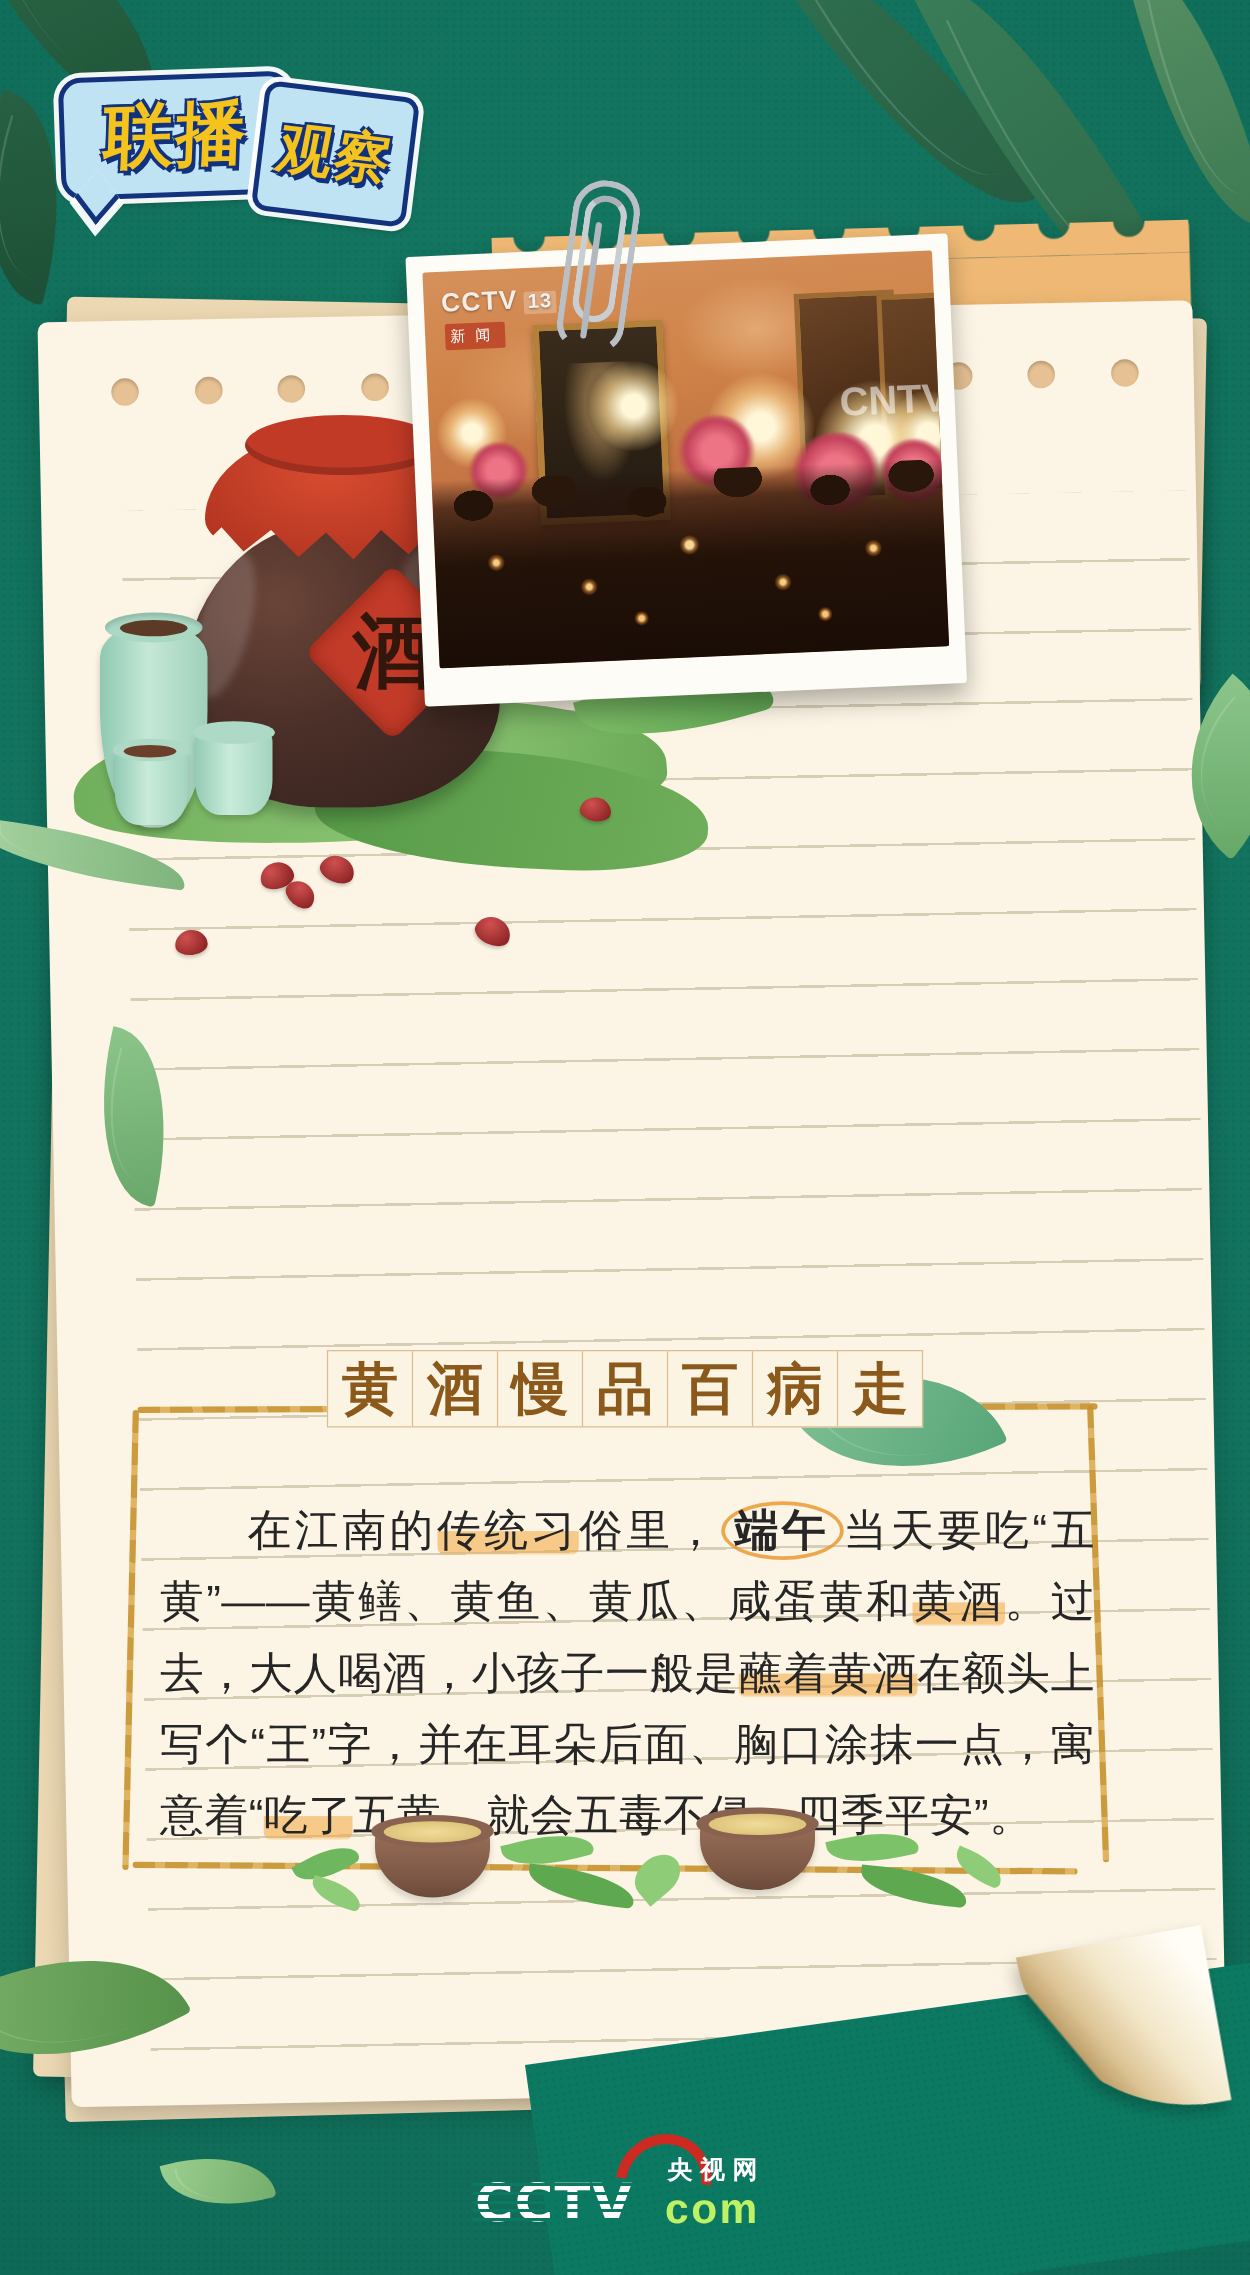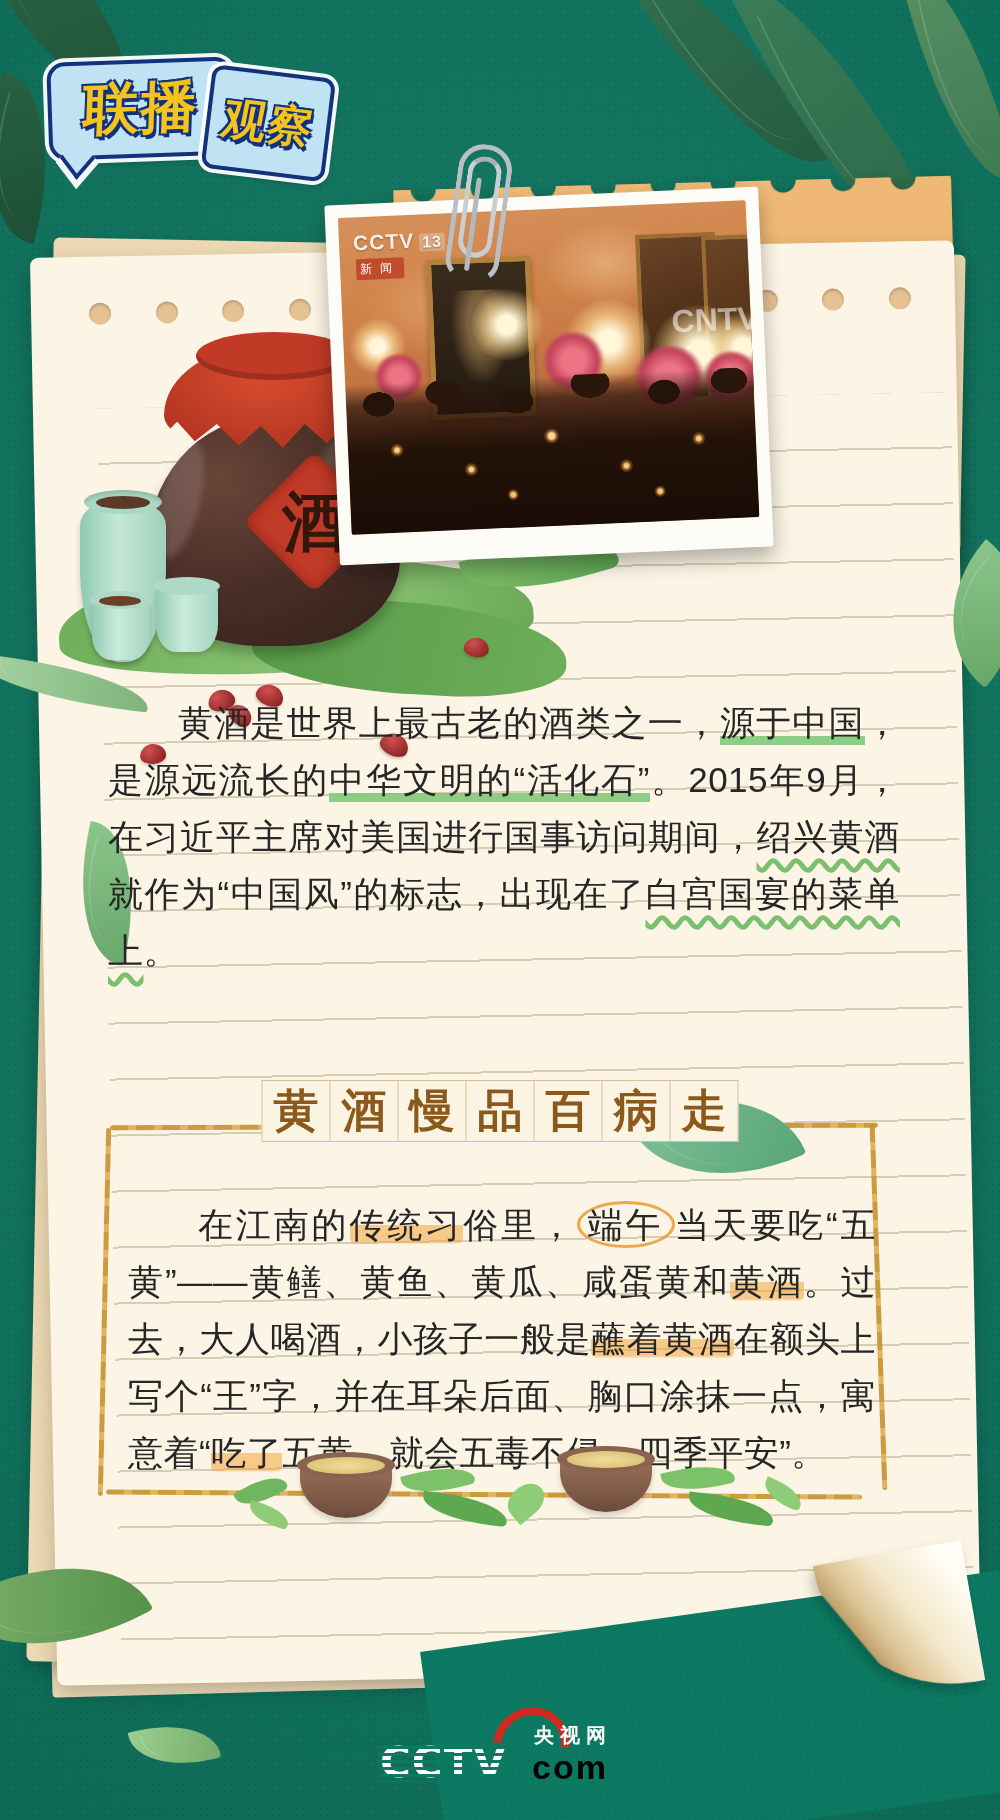--- a/index.html
+++ b/index.html
@@ -187,21 +187,21 @@
     text-indent:70px;text-align:justify;}
   .para1{left:108px;top:694px;width:792px;}
   .para2{left:128px;top:1196px;width:748px;}
   .sg-p{}
   .sg-gu{background:linear-gradient(rgba(130,201,122,.9),rgba(130,201,122,.9)) left 100%/100% 9px no-repeat;
     padding-bottom:3px;}
   .sg-gw{text-decoration:underline;text-decoration-style:wavy;text-decoration-color:#7cc06e;
     text-decoration-thickness:5px;text-underline-offset:10px;}
   .sg-om{background:linear-gradient(180deg,transparent 50%,rgba(242,166,60,.55) 52% 94%,rgba(242,166,60,.12));
     border-radius:6px;}
-  .sg-oc{border:3px solid rgba(233,150,45,.82);border-radius:50%;padding:1px 8px;}
+  .sg-oc{border:3px solid rgba(233,150,45,.82);border-radius:50%;padding:1px 8px;font-weight:bold;}
   .sg-gd{text-decoration-style:dotted;text-decoration-color:#c08a2a;
     text-decoration-thickness:5px;text-underline-offset:10px;}
 
   
   .fline{position:absolute;background:repeating-linear-gradient(90deg,#c8932f 0 18px,#dcae57 18px 26px);
     border-radius:3px;opacity:.92;}
   .fline.v{background:repeating-linear-gradient(180deg,#c8932f 0 18px,#dcae57 18px 26px);}
   .ftop{left:110px;top:1124px;width:768px;height:5px;transform:rotate(-.2deg);}
   .fbottom{left:106px;top:1492px;width:756px;height:5px;transform:rotate(.4deg);}
   .fleft{left:102px;top:1128px;width:5px;height:368px;transform:rotate(1.3deg);}
@@ -244,21 +244,21 @@
 
   
   .footer{position:absolute;left:50%;top:1712px;transform:translateX(-50%);width:240px;height:84px;z-index:10;}
   .cctv-word{position:absolute;left:0;top:26px;font-size:42px;font-weight:bold;color:#fff;letter-spacing:1px;
     font-family:"DejaVu Sans",sans-serif;}
   .cctv-stripes{position:absolute;left:-2px;top:30px;width:128px;height:40px;
     background:repeating-linear-gradient(180deg,transparent 0 4.5px,#0c7a62 4.5px 7px);}
   .swoosh{position:absolute;left:112px;top:-4px;width:62px;height:58px;border:8px solid #cd2a21;border-radius:50%;
     border-left-color:transparent;border-bottom-color:transparent;transform:rotate(-38deg);}
   .site-cn{position:absolute;left:154px;top:10px;color:#fff;font-size:20px;letter-spacing:6px;font-weight:bold;}
-  .site-tld{position:absolute;left:152px;top:36px;color:#000000;font-size:34px;font-weight:bold;letter-spacing:2px;}
+  .site-tld{position:absolute;left:152px;top:36px;color:#bef264;font-size:34px;font-weight:bold;letter-spacing:2px;}
 </style>
 </head>
 <body>
 
 <div class="stage">
   <div class="bg-speckle"></div>
   <div class="bg-vignette"></div>
 
   <div class="leaf l1"></div>
   <div class="leaf l2"></div>
@@ -335,21 +335,20 @@
   <div class="date d2"></div>
   <div class="date d3"></div>
   <div class="date d4"></div>
   <div class="date d5"></div>
   <div class="date d6"></div>
 
   <div class="leaf l6"></div>
   <div class="leaf l8"></div>
   <div class="leaf l9"></div>
 
-  <div class="para para1"><span class="sg-p">黄酒是世界上最古老的酒类之一，</span><span class="sg-gu">源于中国</span><span class="sg-p">，是源远流长的</span><span class="sg-gu">中华文明的“活化石”</span><span class="sg-p">。2015年9月，在习近平主席对美国进行国事访问期间，</span><span class="sg-gw">绍兴黄酒</span><span class="sg-p">就作为“中国风”的标志，出现在了</span><span class="sg-gw">白宫国宴的菜单上</span><span class="sg-p">。</span></div>
 
   <div class="fline ftop"></div>
   <div class="fline fbottom"></div>
   <div class="fline v fleft"></div>
   <div class="fline v fright"></div>
 
   <div class="heading">
       <span class="hchar">黄</span>
       <span class="hchar">酒</span>
       <span class="hchar">慢</span>

